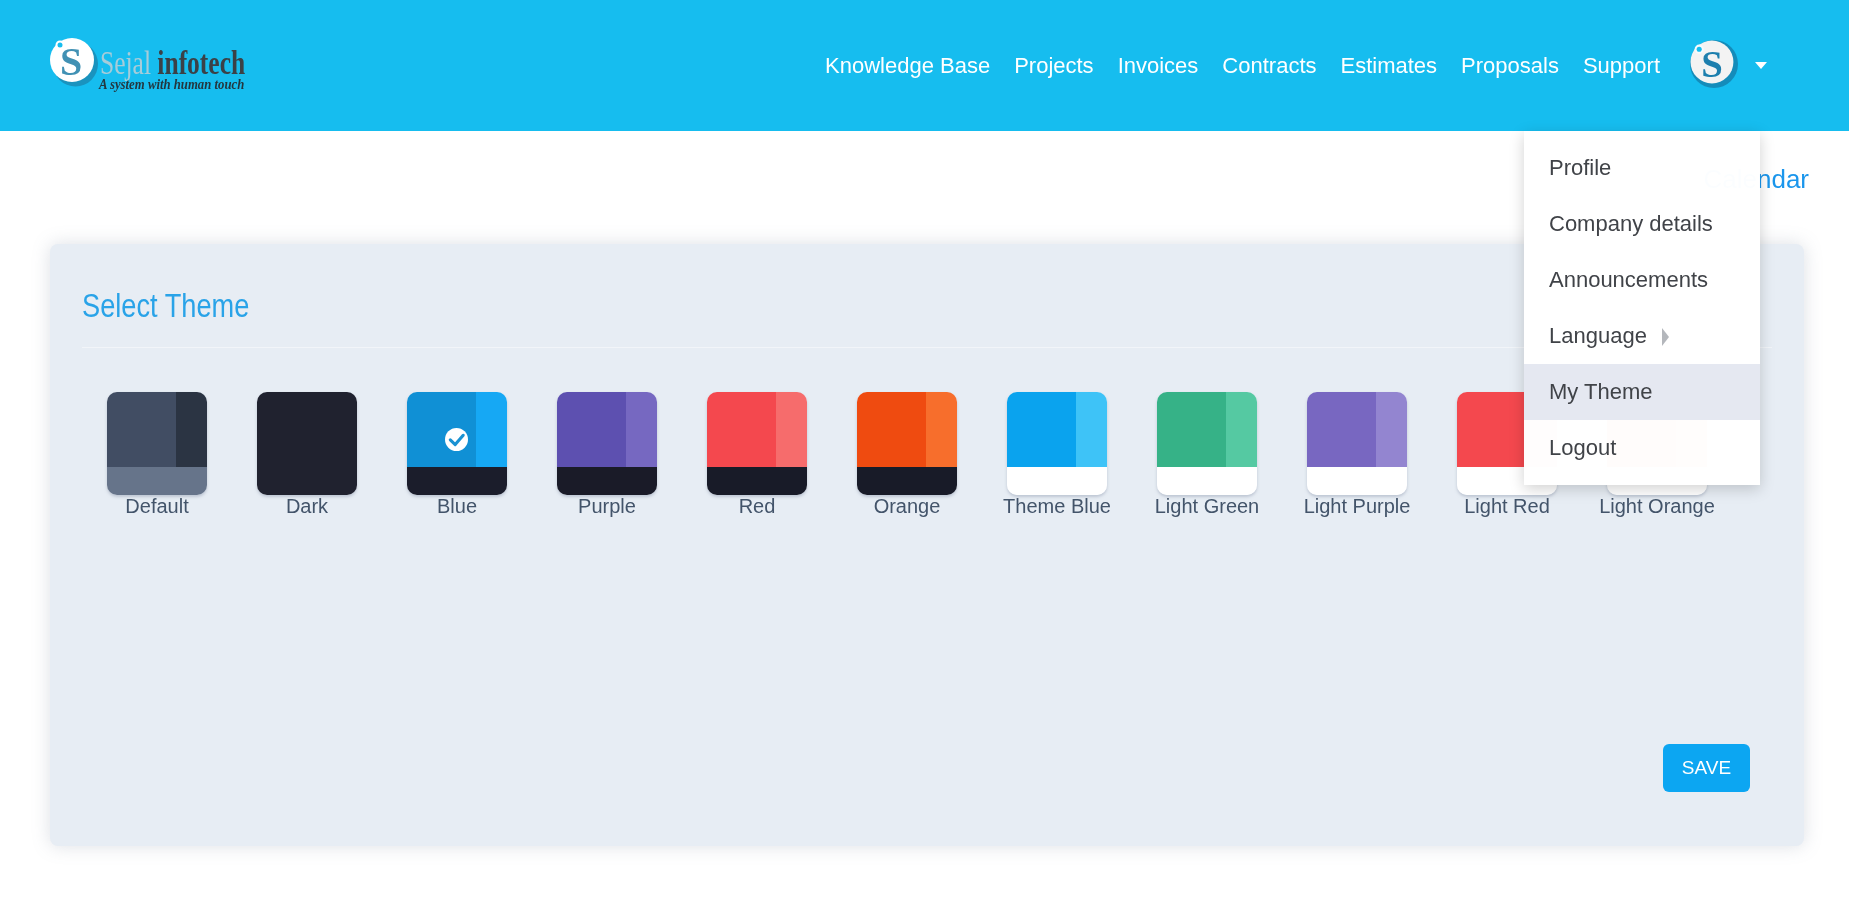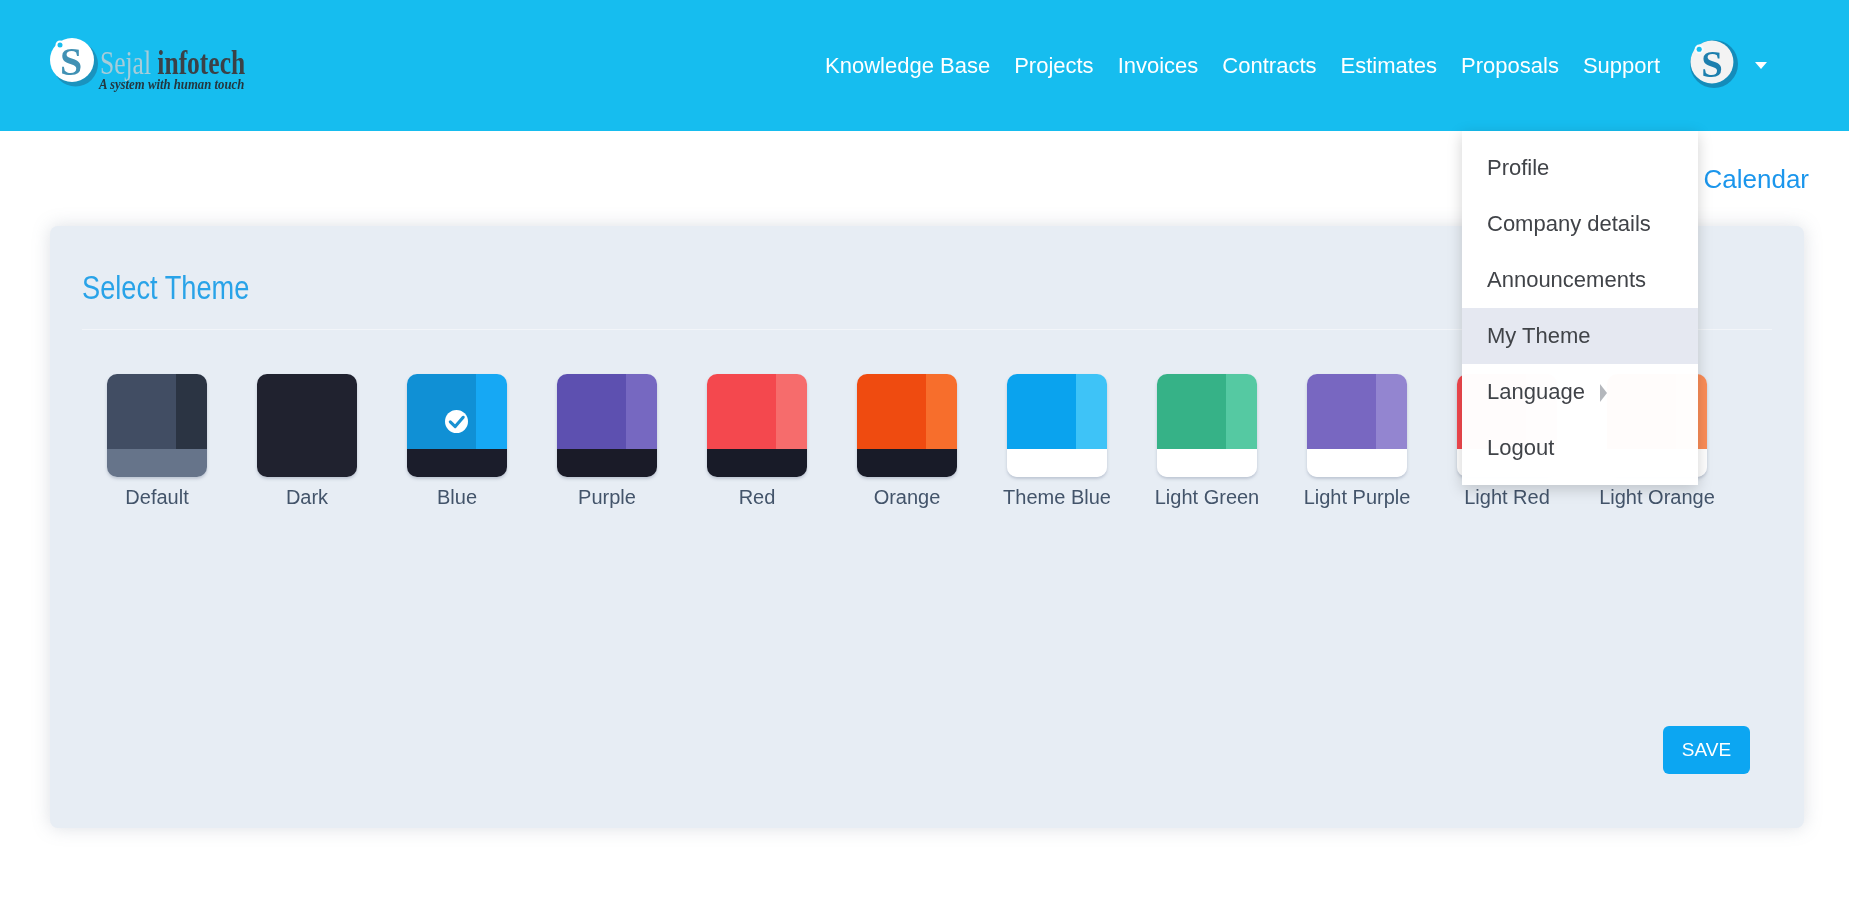--- a/index.html
+++ b/index.html
@@ -9,35 +9,35 @@
 .navbar { position:absolute; top:0; left:0; width:1849px; height:131px; background:#16bdef; }
 .logo { position:absolute; left:50px; top:38px; }
 .logo svg { display:block; }
 .nav-links { position:absolute; top:0; height:131px; right:82px; display:flex; align-items:center; }
 .nav-links a { color:#ffffff; font-size:22px; text-decoration:none; margin-left:24px; white-space:nowrap; }
 .avatar { margin-left:30px; width:48px; height:48px; position:relative; top:-2px; }
 .caret-down { margin-left:17px; width:0; height:0; border-left:6px solid transparent; border-right:6px solid transparent; border-top:7px solid #ffffff; }
 
 
 .calendar-link { position:absolute; top:164px; right:40px; font-size:26px; color:#1b96ec; z-index:1; }
-.card { position:absolute; left:50px; top:226px; width:1754px; height:602px; background:#e7edf4; border-radius:8px; box-shadow:0 0 18px rgba(120,130,150,0.25); z-index:2; }
+.card { position:absolute; left:50px; top:244px; width:1754px; height:602px; background:#e7edf4; border-radius:8px; box-shadow:0 0 18px rgba(120,130,150,0.25); z-index:2; }
 .card h2 { position:absolute; left:32px; top:42px; font-size:34px; font-weight:400; color:#29a3e8; transform:scaleX(0.8); transform-origin:0 0; white-space:nowrap; }
 .divider { position:absolute; left:32px; right:32px; top:103px; height:1px; background:#f2f5f9; }
 .themes { position:absolute; left:32px; top:148px; width:1690px; display:flex; flex-wrap:wrap; }
 .titem { width:150px; height:165px; text-align:center; }
 .sw { position:relative; width:100px; height:103px; margin:0 auto; border-radius:10px; overflow:hidden; box-shadow:0 2px 3px rgba(150,160,180,0.5); }
 .sw .m { position:absolute; left:0; top:0; width:69px; height:75px; }
 .sw .s { position:absolute; left:69px; top:0; width:31px; height:75px; }
 .sw .b { position:absolute; left:0; top:75px; width:100px; height:28px; }
-.tlabel { margin-top:9px; font-size:20px; color:#43546a; }
+.tlabel { margin-top:0; font-size:20px; color:#43546a; }
 .check { position:absolute; left:38px; top:36px; width:23px; height:23px; }
 .save-btn { position:absolute; right:54px; top:500px; width:87px; height:48px; background:#0ca6f2; border:none; border-radius:6px; color:#fff; font-size:19px; font-family:"Liberation Sans", sans-serif; letter-spacing:0; }
 
 
-.dropdown { position:absolute; left:1462px; top:131px; width:236px; height:354px; background:rgba(255,255,255,0.985); box-shadow:0 4px 14px rgba(0,0,0,0.18); z-index:5; padding-top:9px; }
+.dropdown { position:absolute; left:1524px; top:131px; width:236px; height:354px; background:rgba(255,255,255,0.985); box-shadow:0 4px 14px rgba(0,0,0,0.18); z-index:5; padding-top:9px; }
 .dropdown .item { height:56px; line-height:56px; padding-left:25px; font-size:22px; color:#404348; white-space:nowrap; }
 .dropdown .item.active { background:#e5e8f1; }
 .lang-caret { display:inline-block; width:0; height:0; border-top:9px solid transparent; border-bottom:9px solid transparent; border-left:7px solid #b4b7bc; margin-left:9px; vertical-align:-3px; }
 </style>
 </head>
 <body>
 <div class="navbar">
   <div class="logo" style="left:50px; top:36px;">
     <svg width="60" height="58" viewBox="0 0 60 58">
       <circle cx="25.5" cy="28" r="22.5" fill="#1a93be"></circle>
@@ -169,16 +169,16 @@
       <div class="tlabel">Light Orange</div>
     </div>
   </div>
   <button class="save-btn">SAVE</button>
 </div>
 
 <div class="dropdown">
   <div class="item">Profile</div>
   <div class="item">Company details</div>
   <div class="item">Announcements</div>
+  <div class="item">Language <span class="lang-caret"></span></div>
   <div class="item active">My Theme</div>
-  <div class="item">Language <span class="lang-caret"></span></div>
   <div class="item">Logout</div>
 </div>
 
 </body></html>

